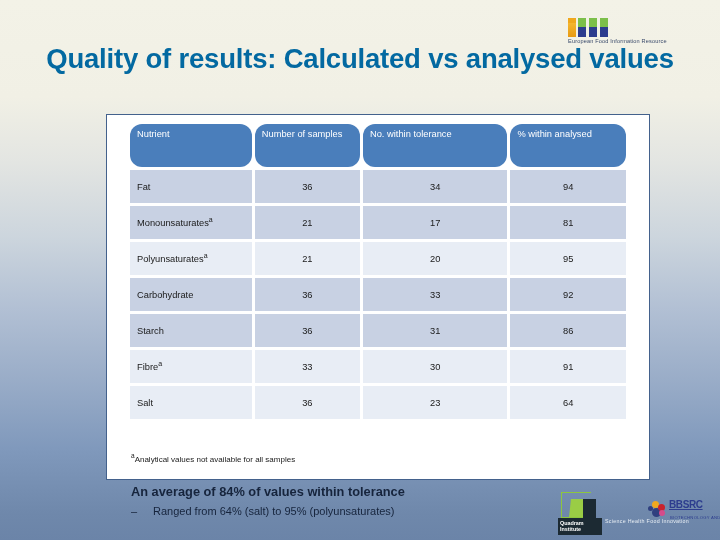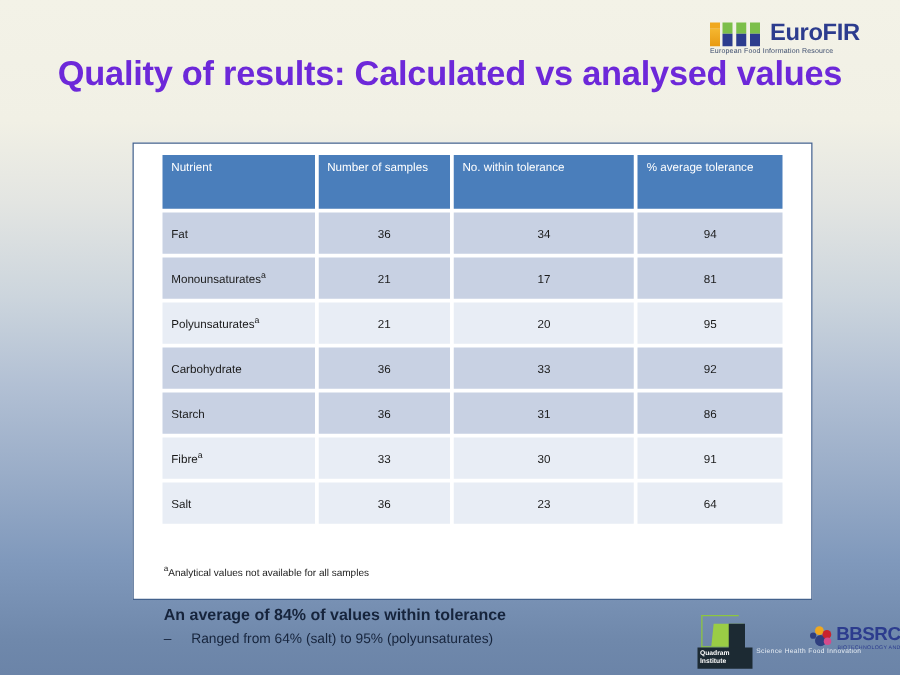--- a/index.html
+++ b/index.html
@@ -26,21 +26,21 @@
 
   
   .slide-title {
     position: absolute;
     left: 18px;
     top: 42px;
     width: 684px;
     text-align: center;
     font-size: 27.5px;
     font-weight: bold;
-    color: #6d28d9;
+    color: #0369a1;
     line-height: 1.22;
     letter-spacing: -0.2px;
     white-space: pre-line;
   }
 
   
   .eurofir-logo {
     position: absolute;
     left: 568px;
     top: 17px;
@@ -124,20 +124,21 @@
   .col-pct      { width: 112px; }
 
   table.nutrient-table thead th {
     background: #4a7ebb;
     color: #ffffff;
     height: 35px;
     text-align: left;
     padding: 4px 7px 4px 7px;
     line-height: 1.3;
     vertical-align: top;
+    border-radius: 12px;
   }
   table.nutrient-table thead th.center-head {
     text-align: left;
     margin-left: 45px;
   }
 
   table.nutrient-table tbody td {
     height: 33px;
     padding: 0 7px;
   }
@@ -255,24 +256,25 @@
   .bb-dot { position: absolute; border-radius: 50%; }
   .bb-d1 { left: 0px;  top: 5px;  width: 5px;  height: 5px;  background: #2f3f7f; }
   .bb-d2 { left: 4px;  top: 0px;  width: 7px;  height: 7px;  background: #f0a81e; }
   .bb-d3 { left: 4px;  top: 7px;  width: 9px;  height: 9px;  background: #2f3f7f; }
   .bb-d4 { left: 10px; top: 3px;  width: 7px;  height: 7px;  background: #c9232d; }
   .bb-d5 { left: 11px; top: 9px;  width: 6px;  height: 6px;  background: #d44b8b; }
   .bb-word {
     position: absolute;
     left: 21px;
     top: -1px;
-    font-size: 15px;
+    font-size: 10px;
     font-weight: bold;
     color: #2c3c8e;
     letter-spacing: -0.4px;
+    text-decoration: underline;
   }
   .bb-sub {
     position: absolute;
     left: 22px;
     top: 15px;
     font-size: 4.2px;
     color: #2c3c8e;
     letter-spacing: 0.25px;
     white-space: nowrap;
   }
@@ -294,39 +296,38 @@
       </div>
     <div class="ef-bar ef-bar2">
         <span class="g"></span>
         <span class="b"></span>
       </div>
     <div class="ef-bar ef-bar3">
         <span class="g"></span>
         <span class="b"></span>
       </div>
   </div>
-  <div class="ef-wordmark">EuroFIR</div>
   <div class="ef-tagline">European Food Information Resource</div>
 </div>
 
 <div class="table-panel"></div>
 
 <table class="nutrient-table">
   <colgroup>
     <col class="col-nutrient">
     <col class="col-samples">
     <col class="col-no">
     <col class="col-pct">
   </colgroup>
   <thead>
     <tr>
       <th>Nutrient</th>
       <th>Number of samples</th>
       <th class="center-head">No. within tolerance</th>
-      <th class="center-head">% average tolerance</th>
+      <th class="center-head">% within analysed</th>
     </tr>
   </thead>
   <tbody>
       <tr class="band-dark">
         <td>Fat</td>
         <td class="num">36</td>
         <td class="num">34</td>
         <td class="num">94</td>
       </tr>
       <tr class="band-dark">

